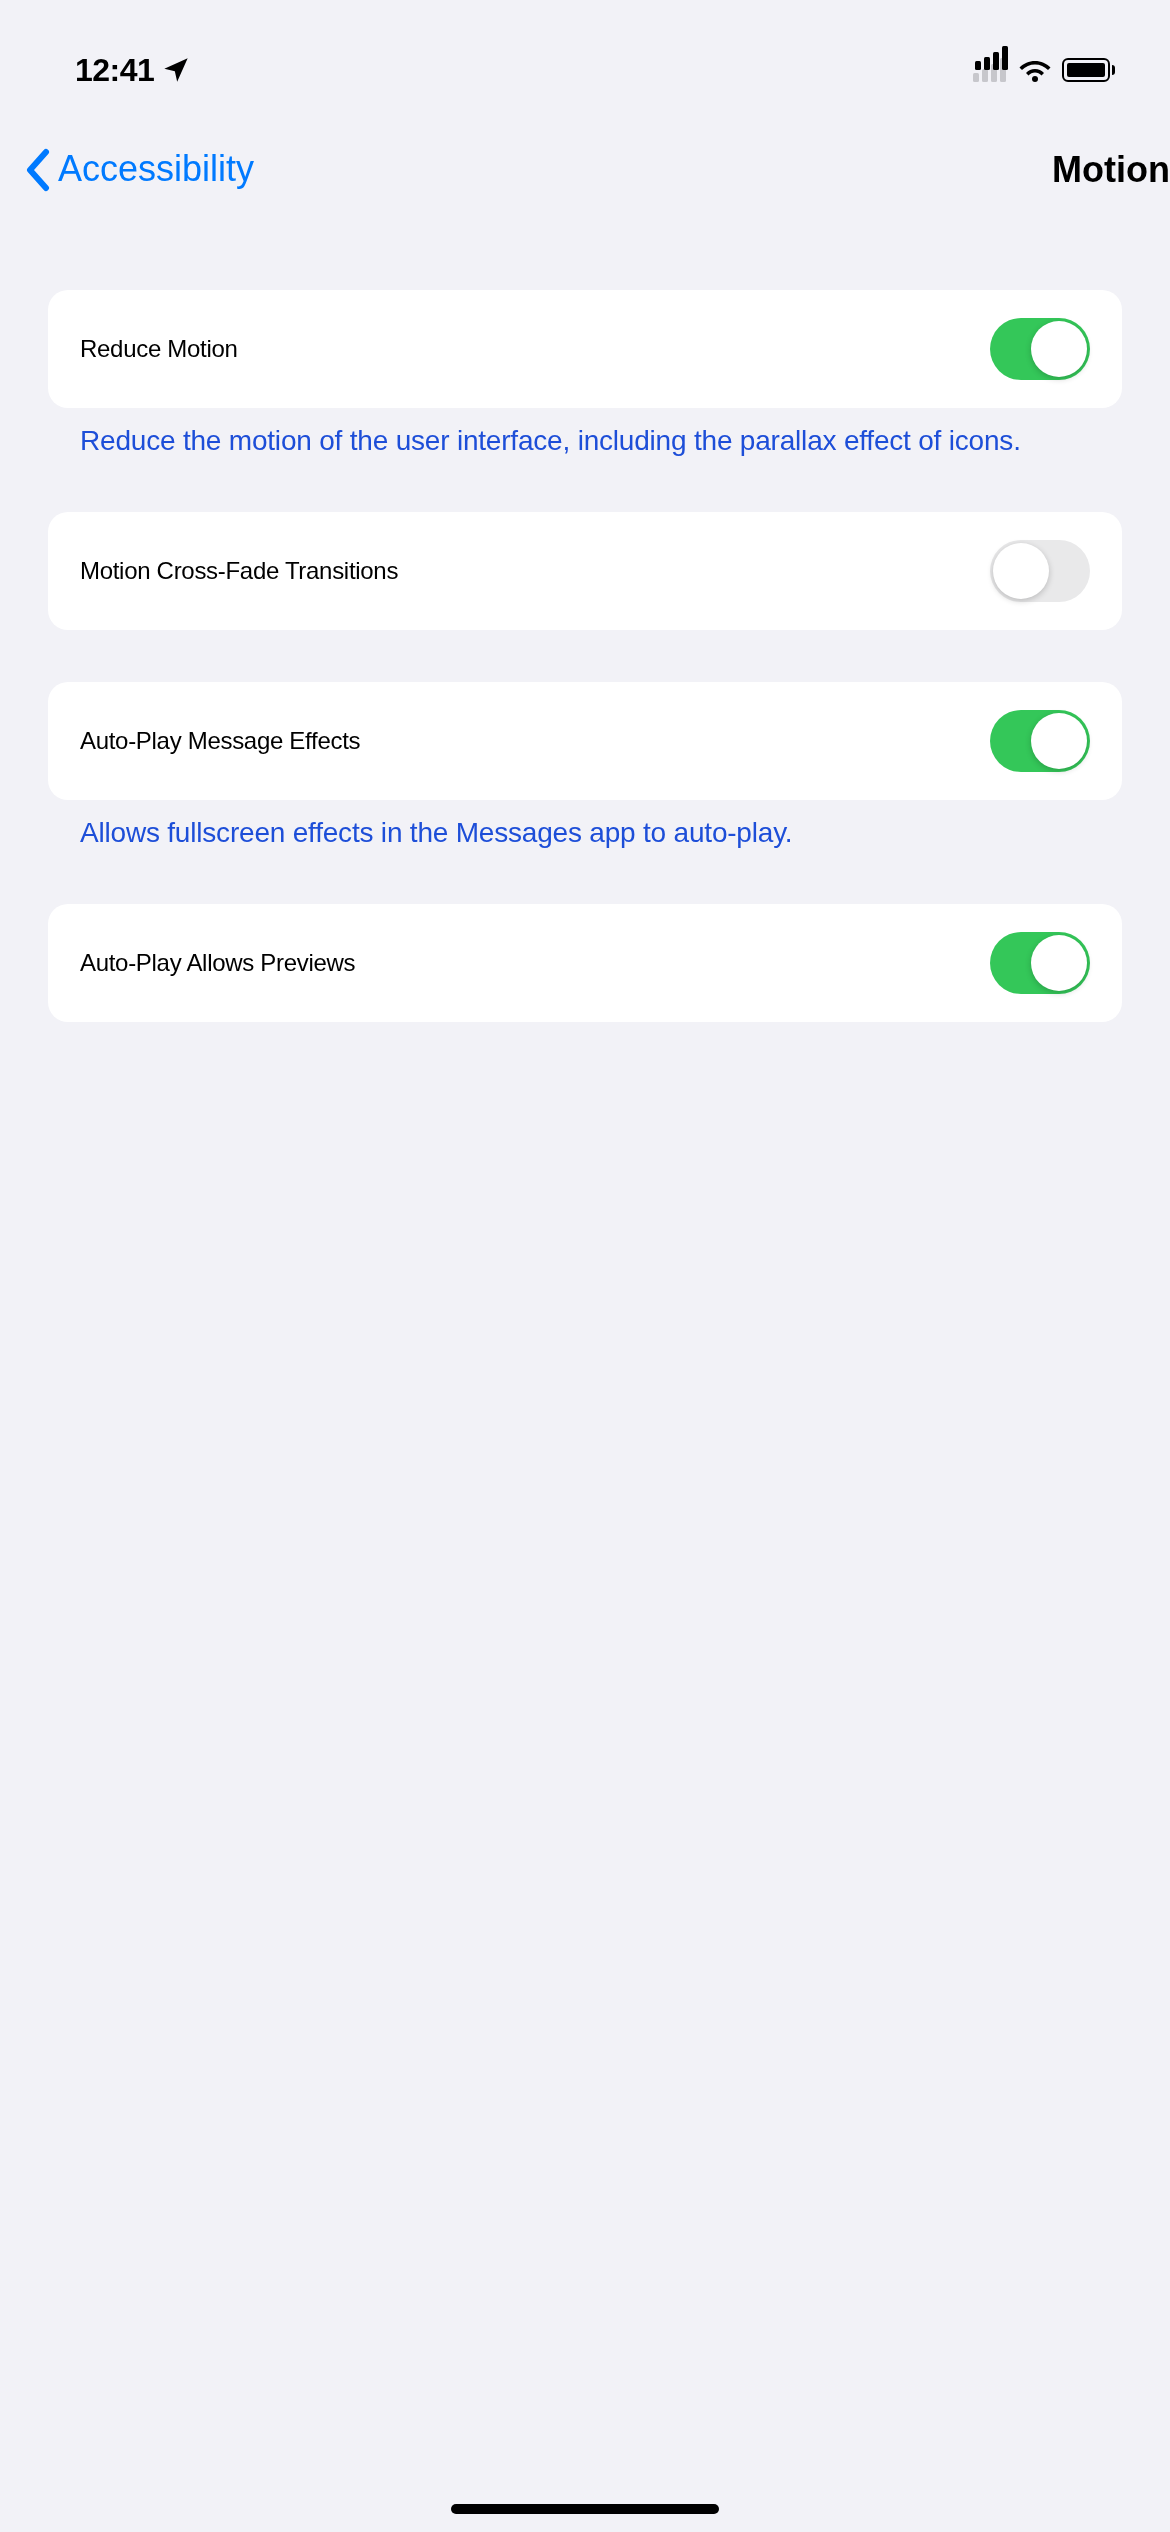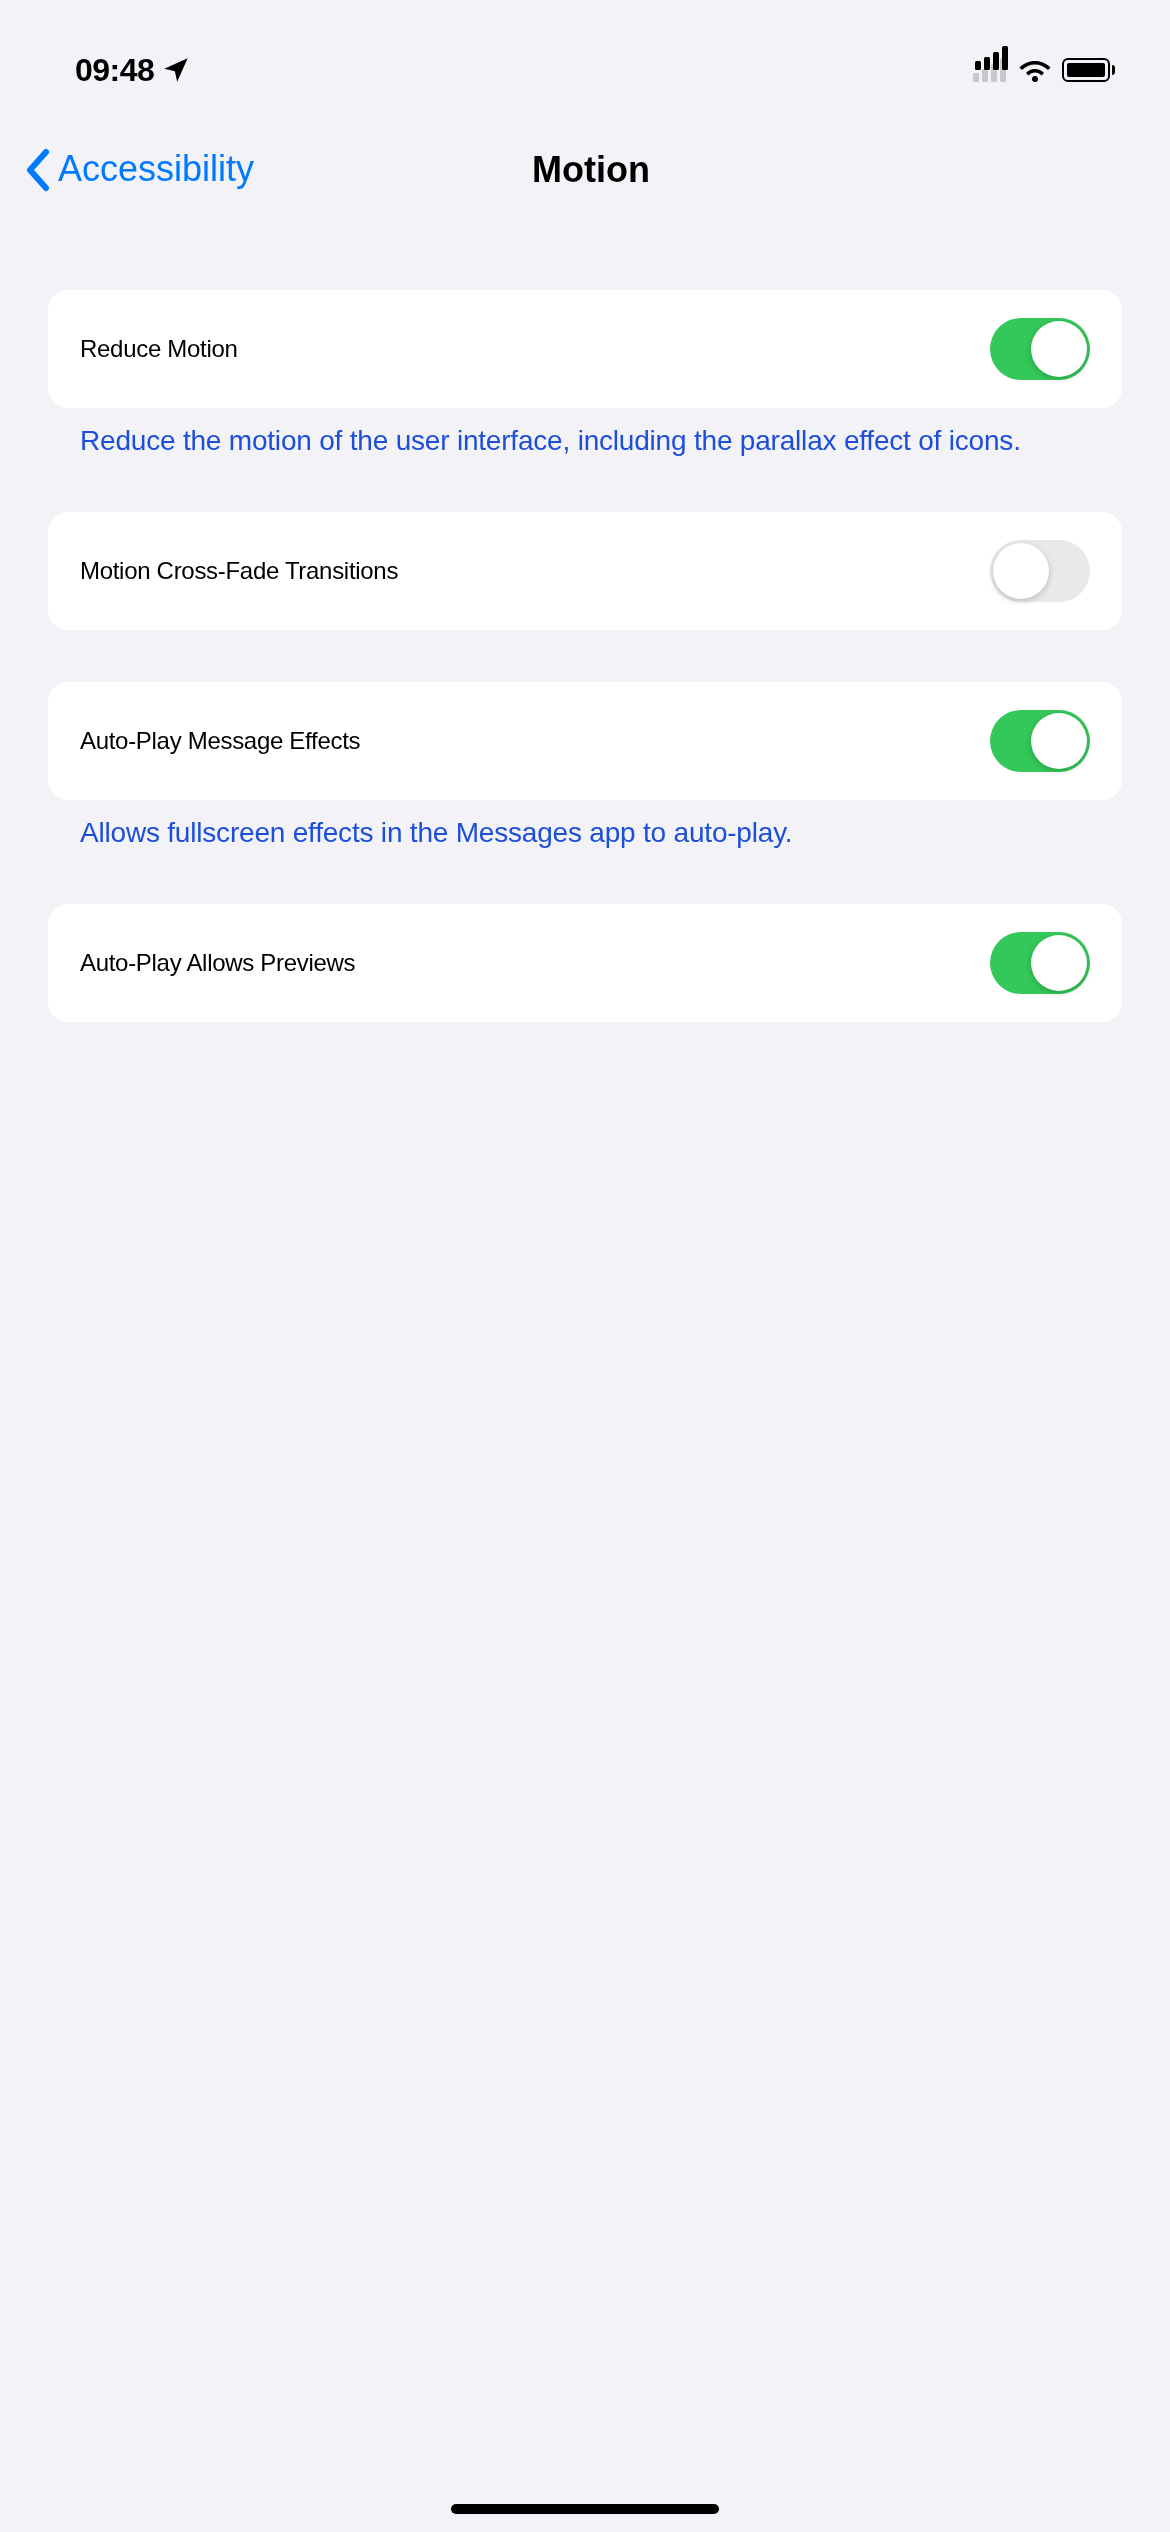--- a/index.html
+++ b/index.html
@@ -127,21 +127,21 @@
       stroke: #007aff;
       stroke-width: 6;
       fill: none;
       stroke-linecap: round;
       stroke-linejoin: round;
     }
     .nav-title {
       position: absolute;
       left: 12px;
       right: 0;
-      text-align: center;
+      text-align: right;
       font-size: 36px;
       font-weight: 600;
       color: #000;
       pointer-events: none;
     }
 
     
     .content {
       padding: 60px 48px 0 48px;
     }
@@ -213,21 +213,21 @@
       height: 10px;
       background: #000;
       border-radius: 5px;
     }
   </style>
 </head>
 <body>
 
 <div class="status-bar">
   <div class="status-left">
-    <span class="status-time">09:48</span>
+    <span class="status-time">12:41</span>
     <svg class="location-icon" viewBox="0 0 24 24">
       <path d="M2 11 L22 2 L13 22 L11 13 Z"></path>
     </svg>
   </div>
   <div class="status-right">
     <div class="cellular-icon">
       <div class="cellular-group">
         <div class="cellular-bar dim"></div>
         <div class="cellular-bar dim"></div>
         <div class="cellular-bar dim"></div>

